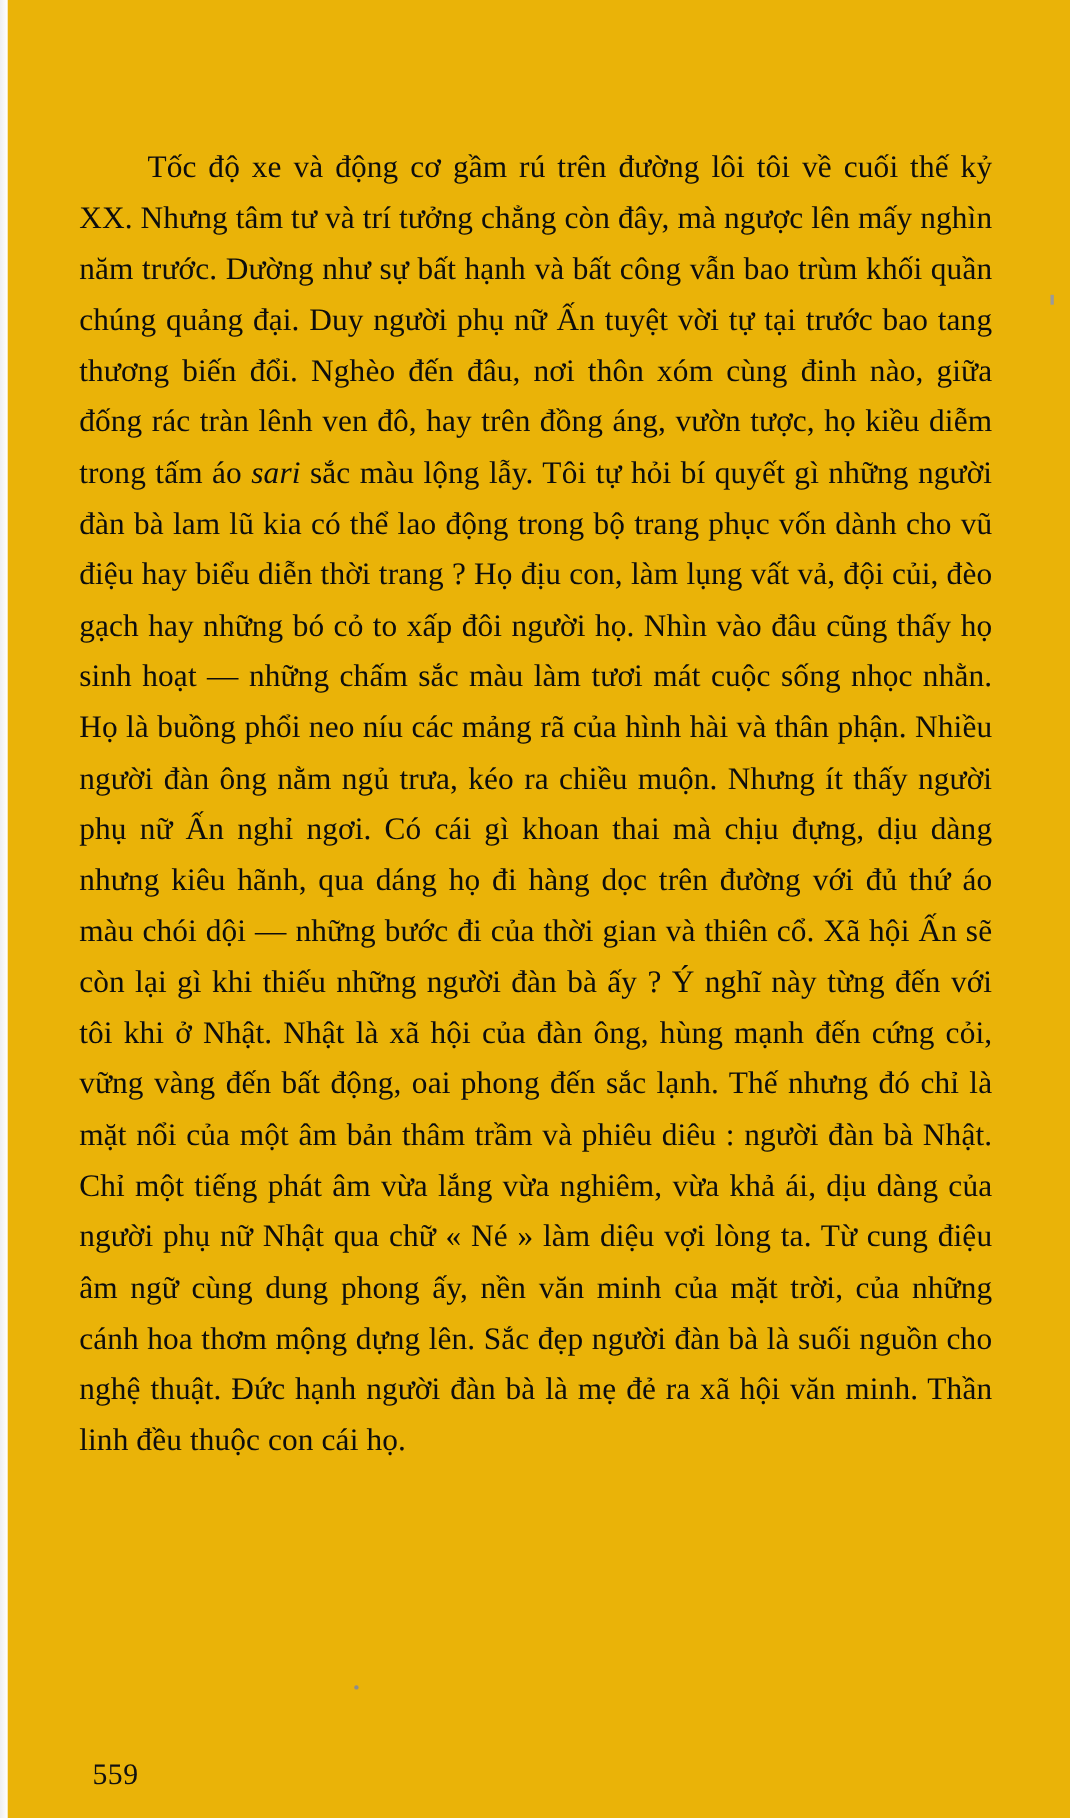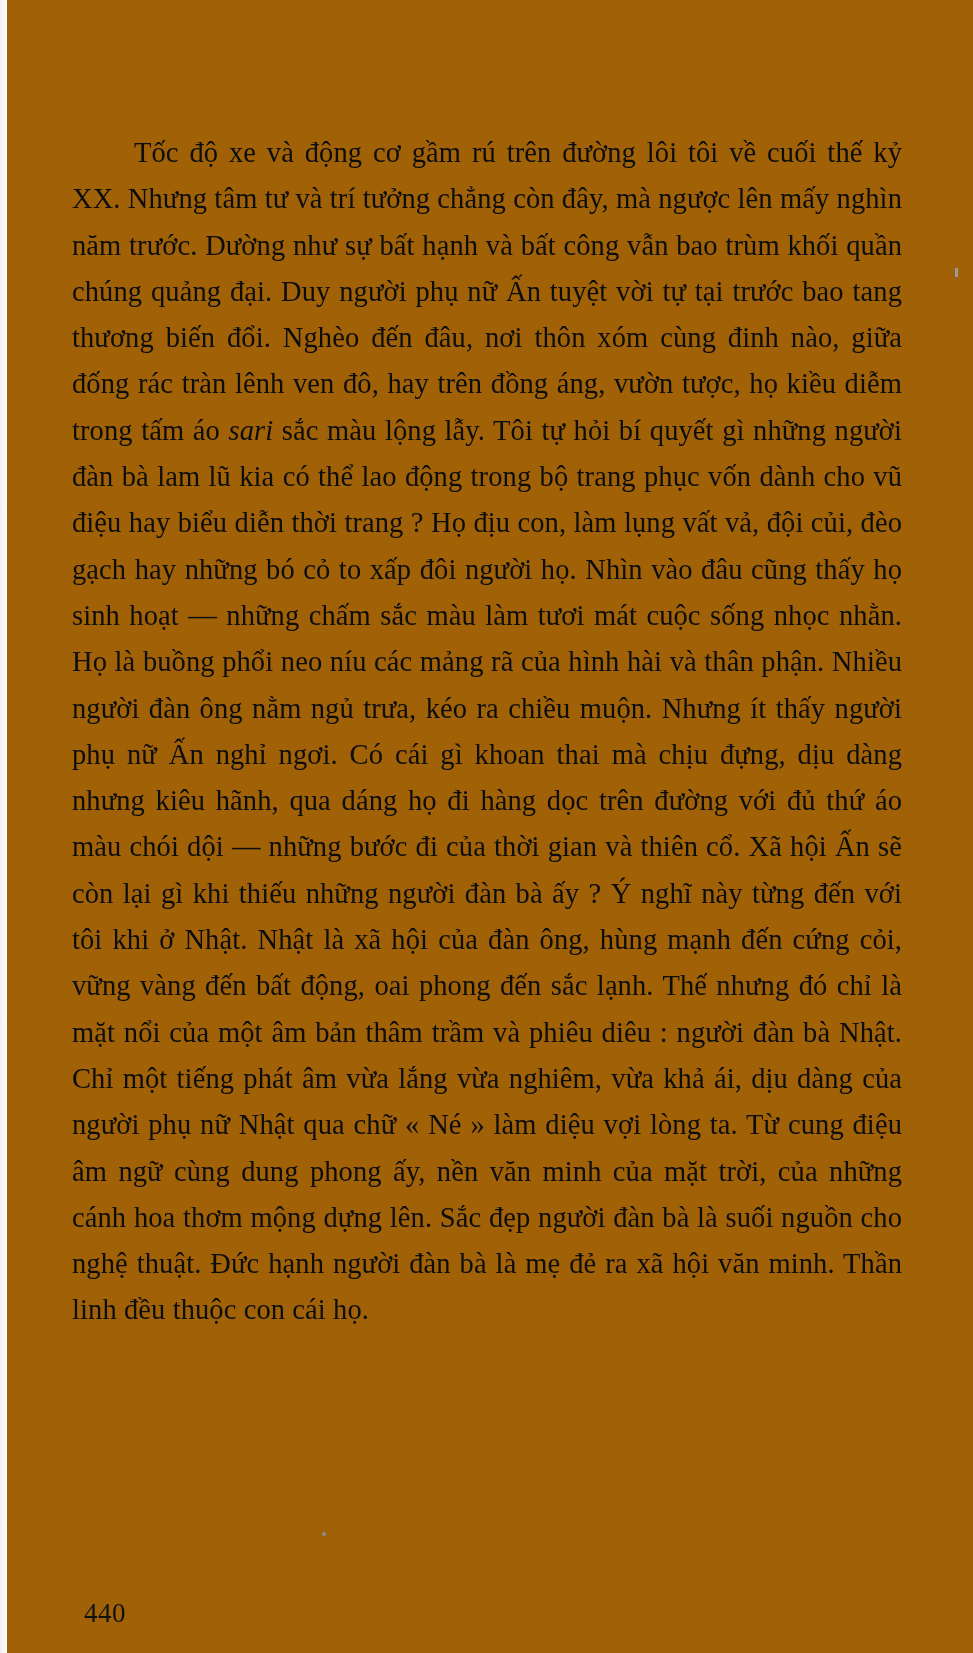--- a/index.html
+++ b/index.html
@@ -4,21 +4,21 @@
 <style>
   html, body {
     margin: 0;
     padding: 0;
     background: #ffffff;
   }
   .page {
     position: relative;
     width: 973px;
     height: 1653px;
-    background: #a16207;
+    background: #eab308;
     overflow: hidden;
     font-family: "Liberation Serif", serif;
   }
   .body-text {
     position: absolute;
     left: 72px;
     top: 130px;
     width: 830px;
     font-size: 28.5px;
     line-height: 46.3px;
@@ -76,15 +76,15 @@
 <div class="page">
 
   <div class="edge-mark mark-left-edge"></div>
   <div class="edge-mark mark-right"></div>
   <div class="edge-mark mark-dot"></div>
 
   <div class="body-text">
     <p><span>Tốc độ xe và động cơ gầm rú trên đường lôi tôi về cuối thế kỷ XX. Nhưng tâm tư và trí tưởng chẳng còn đây, mà ngược lên mấy nghìn năm trước. Dường như sự bất hạnh và bất công vẫn bao trùm khối quần chúng quảng đại. Duy người phụ nữ Ấn tuyệt vời tự tại trước bao tang thương biến đổi. Nghèo đến đâu, nơi thôn xóm cùng đinh nào, giữa đống rác tràn lênh ven đô, hay trên đồng áng, vườn tược, họ kiều diễm trong tấm áo </span><i>sari</i><span> sắc màu lộng lẫy. Tôi tự hỏi bí quyết gì những người đàn bà lam lũ kia có thể lao động trong bộ trang phục vốn dành cho vũ điệu hay biểu diễn thời trang ? Họ địu con, làm lụng vất vả, đội củi, đèo gạch hay những bó cỏ to xấp đôi người họ. Nhìn vào đâu cũng thấy họ sinh hoạt — những chấm sắc màu làm tươi mát cuộc sống nhọc nhằn. Họ là buồng phổi neo níu các mảng rã của hình hài và thân phận. Nhiều người đàn ông nằm ngủ trưa, kéo ra chiều muộn. Nhưng ít thấy người phụ nữ Ấn nghỉ ngơi. Có cái gì khoan thai mà chịu đựng, dịu dàng nhưng kiêu hãnh, qua dáng họ đi hàng dọc trên đường với đủ thứ áo màu chói dội — những bước đi của thời gian và thiên cổ. Xã hội Ấn sẽ còn lại gì khi thiếu những người đàn bà ấy ? Ý nghĩ này từng đến với tôi khi ở Nhật. Nhật là xã hội của đàn ông, hùng mạnh đến cứng cỏi, vững vàng đến bất động, oai phong đến sắc lạnh. Thế nhưng đó chỉ là mặt nổi của một âm bản thâm trầm và phiêu diêu : người đàn bà Nhật. Chỉ một tiếng phát âm vừa lắng vừa nghiêm, vừa khả ái, dịu dàng của người phụ nữ Nhật qua chữ « Né » làm diệu vợi lòng ta. Từ cung điệu âm ngữ cùng dung phong ấy, nền văn minh của mặt trời, của những cánh hoa thơm mộng dựng lên. Sắc đẹp người đàn bà là suối nguồn cho nghệ thuật. Đức hạnh người đàn bà là mẹ đẻ ra xã hội văn minh. Thần linh đều thuộc con cái họ.</span></p>
   </div>
 
-  <div class="page-number">440</div>
+  <div class="page-number">559</div>
 
 </div>
 
 </body></html>

